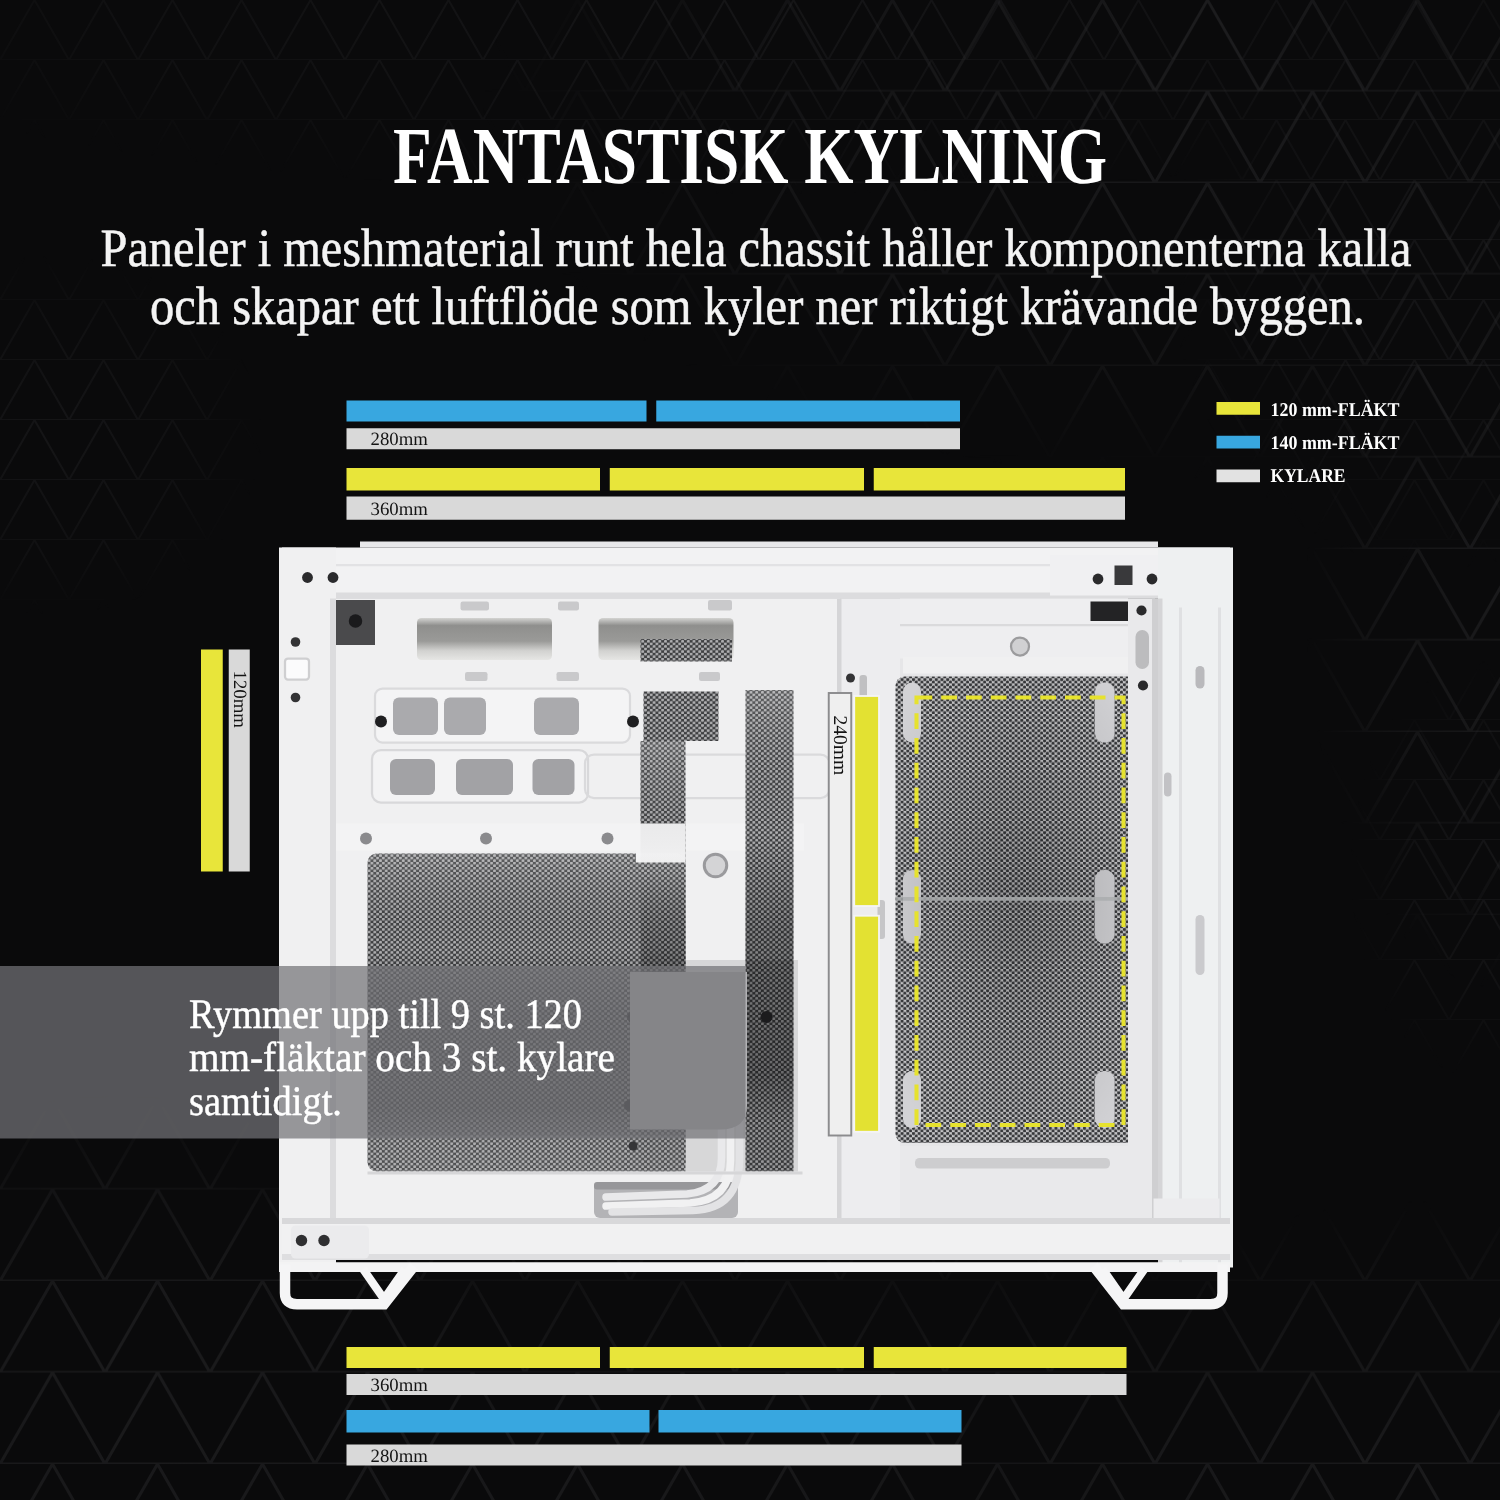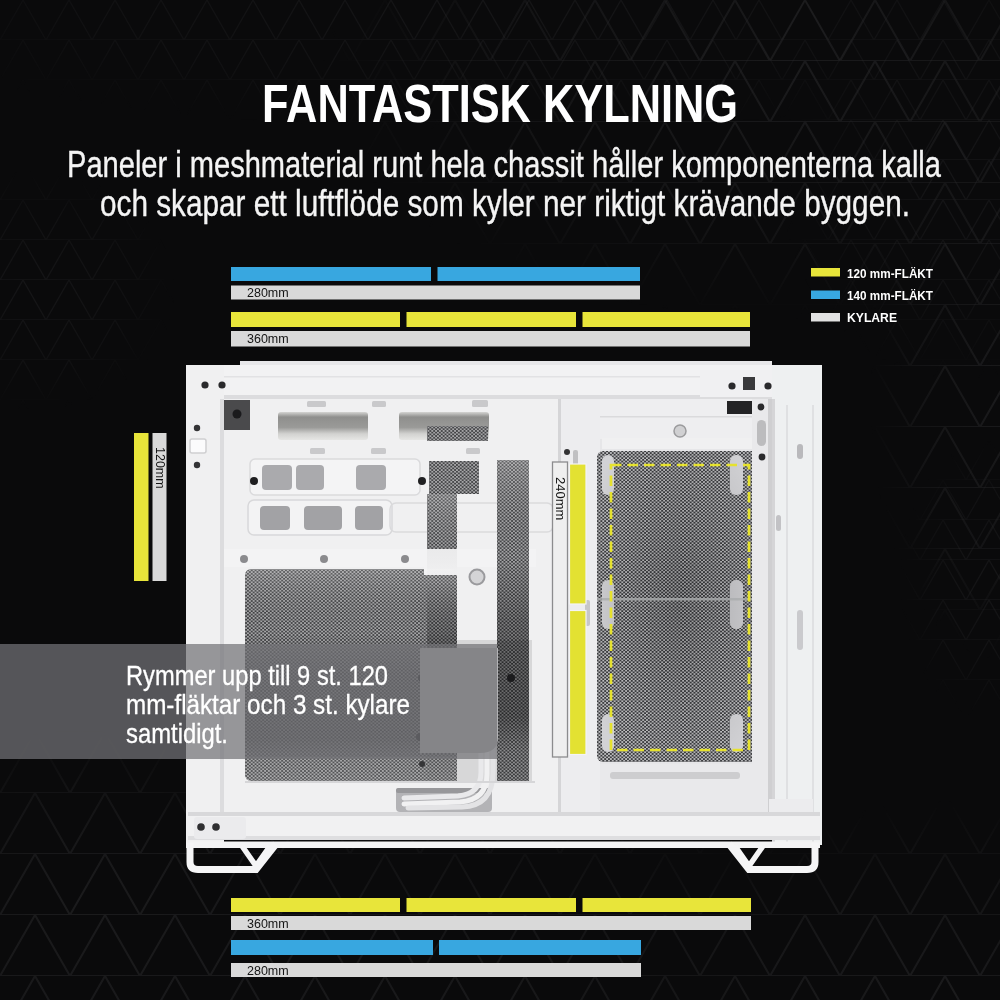--- a/index.html
+++ b/index.html
@@ -1,17 +1,17 @@
 <!DOCTYPE html>
 <html><head>
 <meta charset="utf-8">
 <style>
 html,body{margin:0;padding:0;background:#0a0a0b;}
 .page{position:relative;width:1000px;height:1000px;overflow:hidden;background:#0a0a0b;
- font-family:Liberation Sans, sans-serif;}
+ font-family:Liberation Serif, serif;}
 svg{position:absolute;top:0;left:0;}
 </style>
 </head>
 <body>
 <div class="page">
 <svg width="1000" height="1000" viewBox="0 0 1000 1000">
 <defs>
 <pattern id="tri" width="46" height="40" patternUnits="userSpaceOnUse">
 <path d="M0,40 L23,0 L46,40 Z M-23,0 L0,40 L23,0 M23,0 L46,40 L69,0" fill="none" stroke="#1d1d1f" stroke-width="1.3"></path>
 </pattern>

